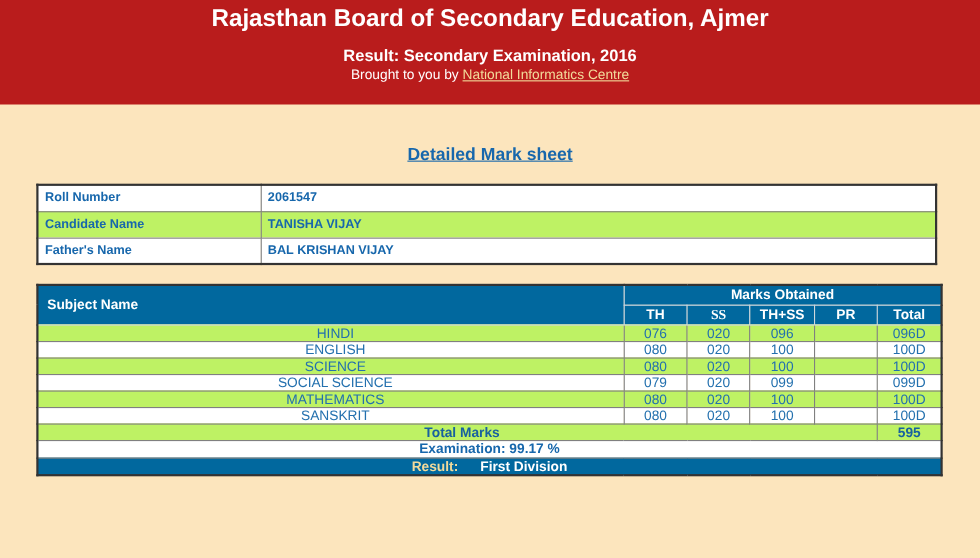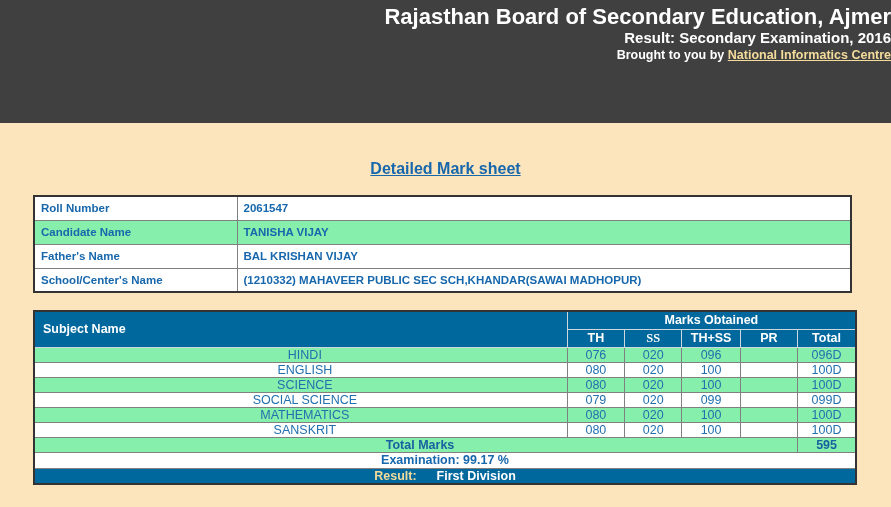--- a/index.html
+++ b/index.html
@@ -4,41 +4,41 @@
 <style>
   * { box-sizing: border-box; }
   html, body { margin: 0; padding: 0; }
   body {
     width: 891px; height: 507px; overflow: hidden;
     background: #FCE5BD;
     font-family: "Liberation Sans", sans-serif;
   }
 
   
-  .banner { background: #404040; height: 123px; text-align: right; color: #ffffff; }
+  .banner { background: #b91c1c; height: 95px; text-align: center; color: #ffffff; }
   .banner-title { font-size: 22px; font-weight: bold; padding-top: 4px; line-height: 25px; }
-  .banner-sub { font-size: 15px; font-weight: bold; margin-top: 0; line-height: 17px; }
-  .banner-brought { font-size: 12.5px; font-weight: bold; margin-top: 2px; line-height: 15px; }
+  .banner-sub { font-size: 15px; font-weight: bold; margin-top: 13px; line-height: 17px; }
+  .banner-brought { font-size: 12.5px; font-weight: normal; margin-top: 2px; line-height: 15px; }
   .banner-brought a { color: #F2DB9B; text-decoration: underline; cursor: pointer; }
 
   
   .marklink-wrap { text-align: center; margin-top: 37px; height: 16px; }
   .marklink { color: #1767AC; font-weight: bold; font-size: 16px; text-decoration: underline; cursor: pointer; }
 
   
   table { border-collapse: collapse; }
   .info-table { margin: 19px 0 0 33px; width: 819px; border: 2px solid #333333; }
   .info-table td {
     border: 1px solid #808080; height: 24px;
     font-size: 11.5px; font-weight: bold; color: #1767AC;
     padding: 0 0 0 6px;
   }
   .info-label-cell { width: 203px; }
   .row-white { background: #ffffff; margin-left: 29px; }
-  .row-cream { background: #86efac; }
+  .row-cream { background: #bef264; }
 
   
   .marks-table { margin: 17px 0 0 33px; width: 824px; border: 2px solid #333333; }
   .marks-table th {
     background: #01689E; color: #ffffff;
     font-size: 12.5px; font-weight: bold;
     border: 1px solid #cfd8dc; height: 18px; padding: 0;
   }
   .subject-head { text-align: left; padding-left: 8px !important; width: 530px; }
   .col-th { width: 57px; } .col-ss { width: 57px; font-family: Liberation Serif, serif; } .col-thss { width: 58px; }
@@ -77,24 +77,20 @@
     <td class="info-label-cell">Roll Number</td>
     <td>2061547</td>
   </tr>
   <tr class="row-cream">
     <td class="info-label-cell">Candidate Name</td>
     <td>TANISHA VIJAY</td>
   </tr>
   <tr class="row-white">
     <td class="info-label-cell">Father's Name</td>
     <td>BAL KRISHAN VIJAY</td>
-  </tr>
-  <tr class="row-white">
-    <td class="info-label-cell">School/Center's Name</td>
-    <td>(1210332) MAHAVEER PUBLIC SEC SCH,KHANDAR(SAWAI MADHOPUR)</td>
   </tr>
 </tbody>
   </table>
 
 <table class="marks-table">
   <tbody>
       <tr>
     <th class="subject-head" rowspan="2">Subject Name</th>
     <th colspan="5">Marks Obtained</th>
   </tr>

